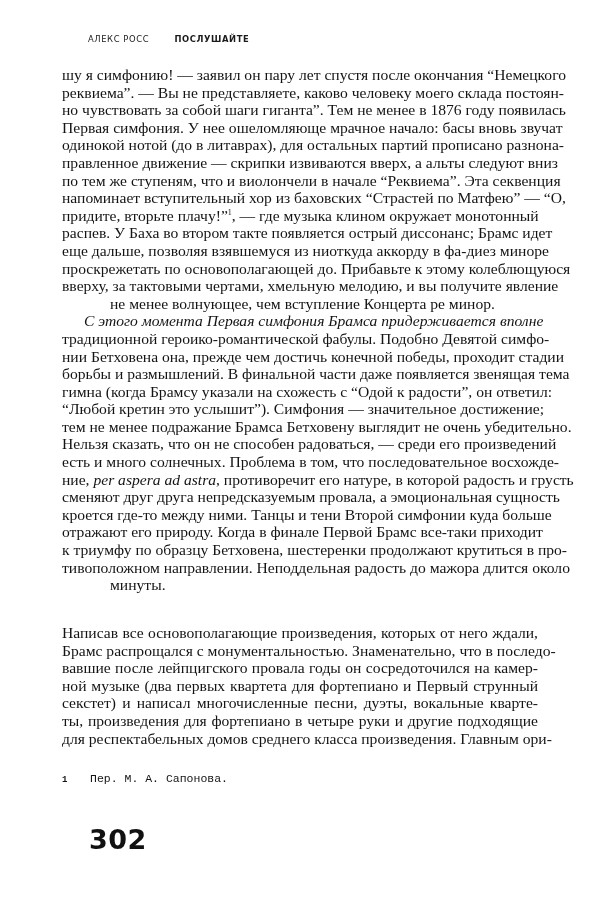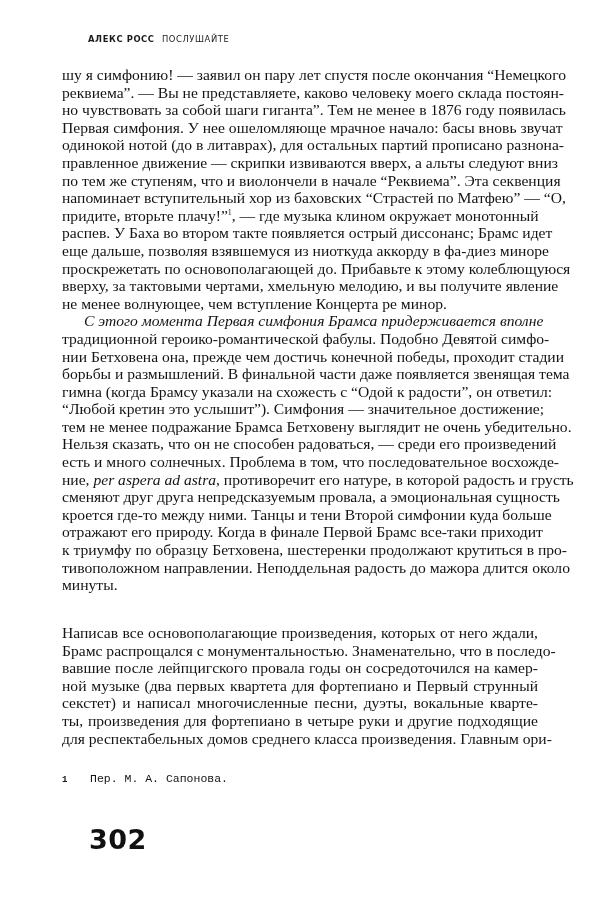--- a/index.html
+++ b/index.html
@@ -18,25 +18,25 @@
       position: absolute;
       left: 88px;
       top: 34px;
       font-family: "DejaVu Sans", sans-serif;
       font-size: 8.4px;
       letter-spacing: 0.6px;
       color: #1a1a1a;
       white-space: nowrap;
     }
     .running-head .author {
-      font-weight: bold;
-      margin-right: 4px;
+      font-weight: normal;
+      margin-right: 22px;
     }
     .running-head .title {
-      font-weight: normal;
+      font-weight: bold;
     }
     .text-block {
       position: absolute;
       left: 62px;
       width: 476px;
       font-family: "Liberation Serif", serif;
       font-size: 15.6px;
       line-height: 17.6px;
       color: #141414;
     }
@@ -45,20 +45,21 @@
     .line {
       display: block;
       white-space: nowrap;
       text-align: justify;
       text-align-last: justify;
       height: 17.6px;
       overflow: visible;
     }
     .line.last {
       text-align-last: left;
+      margin-left: 48px;
     }
     .line.indent {
       padding-left: 22px;
       font-style: italic;
     }
     .line i {
       font-style: italic;
     }
     .line sup {
       font-size: 8px;

